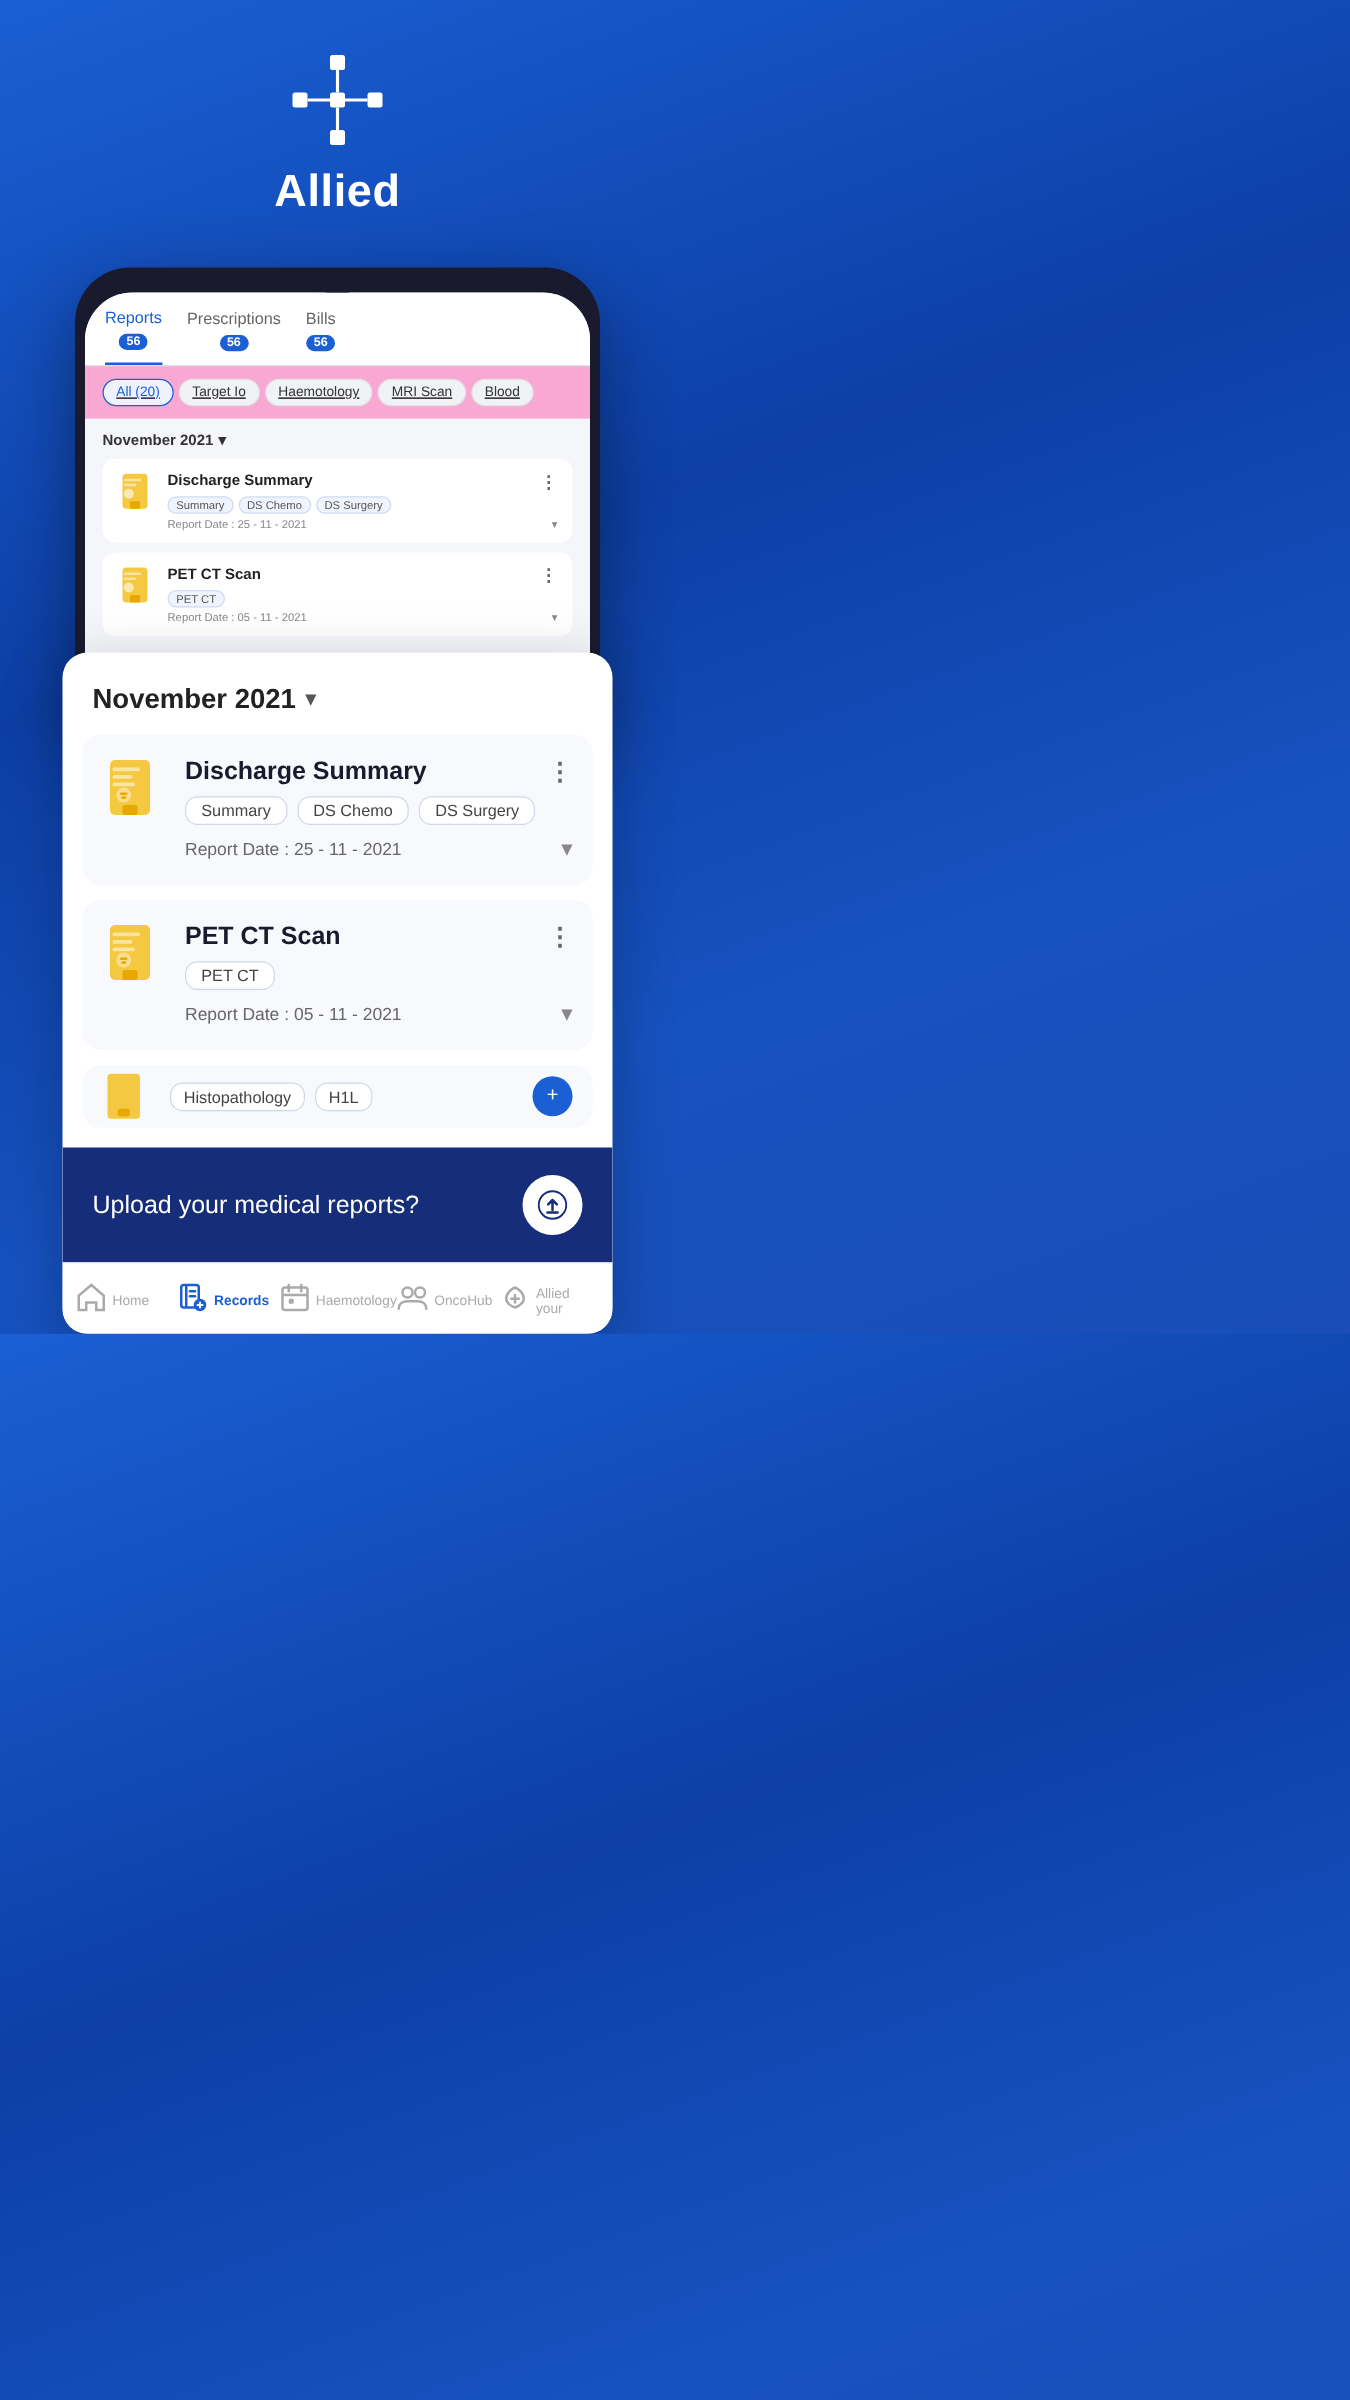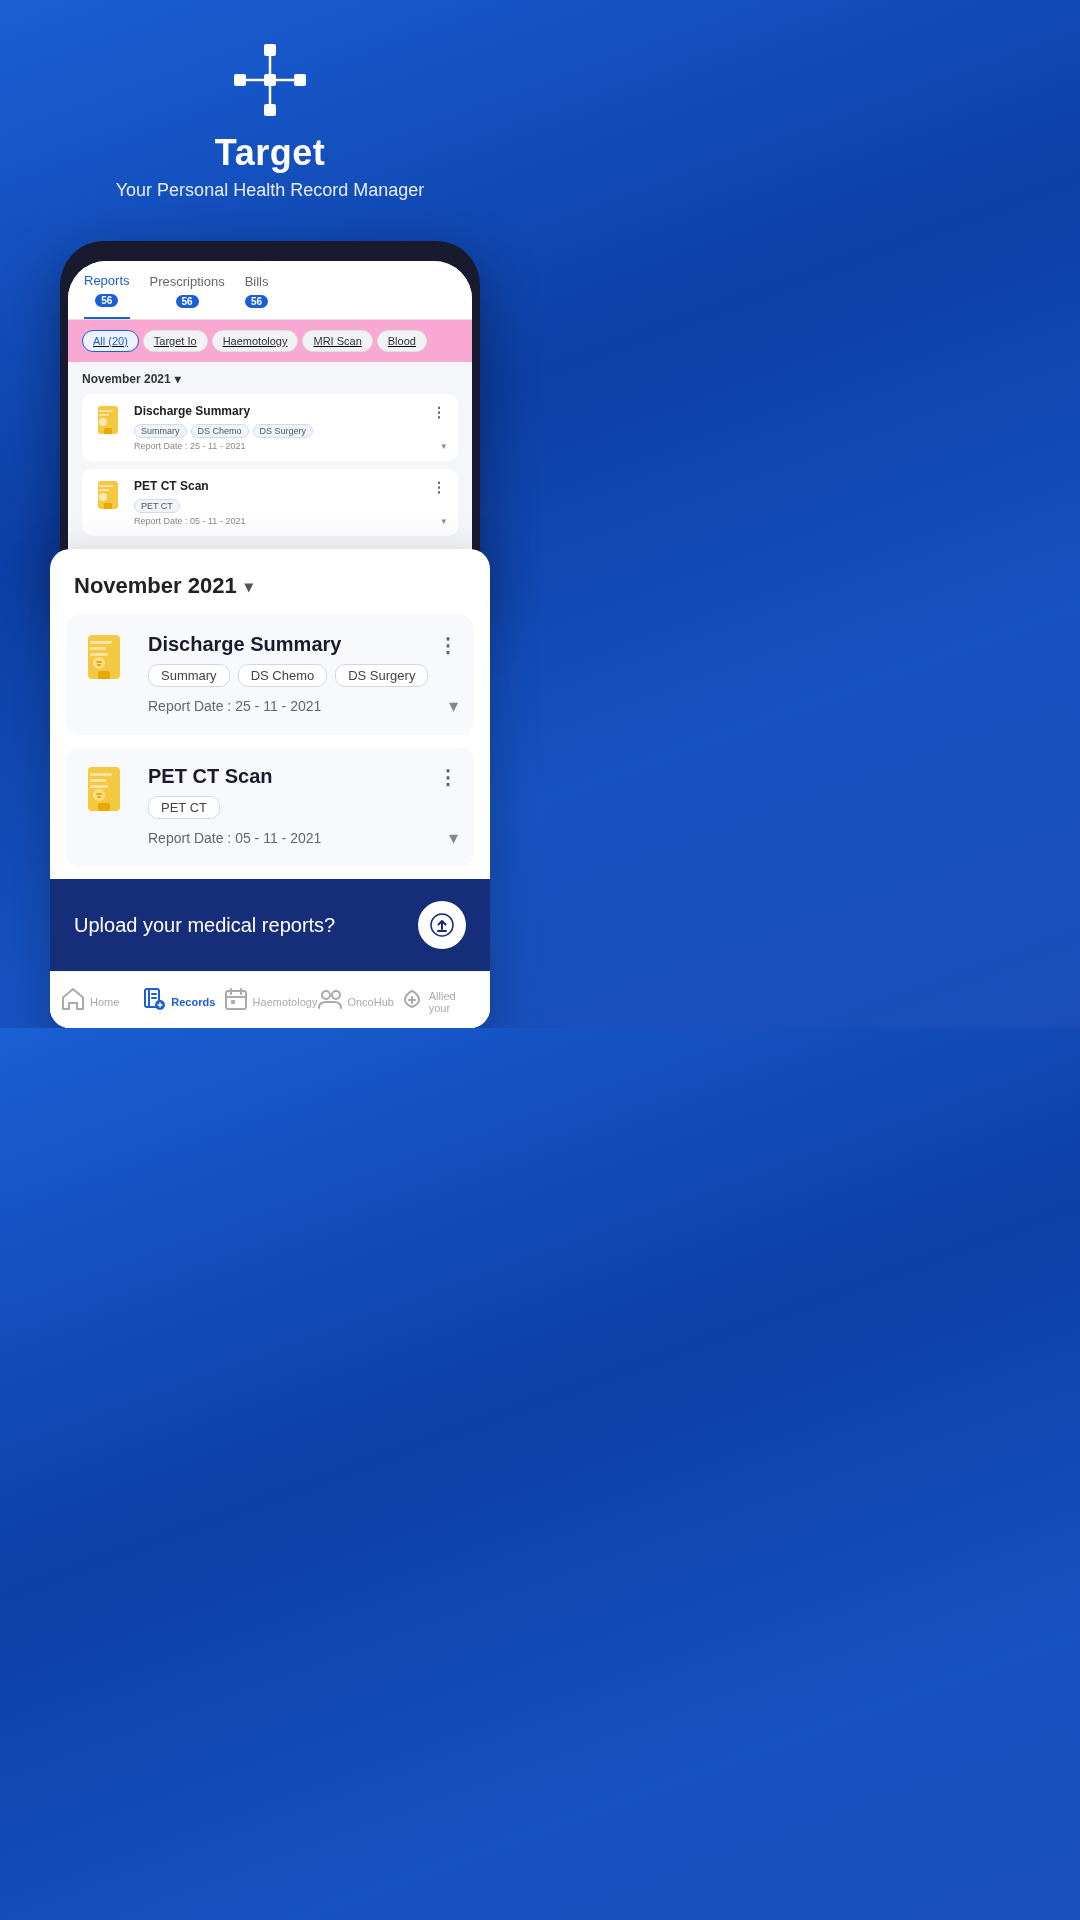--- a/index.html
+++ b/index.html
@@ -378,22 +378,21 @@
       <rect x="64" y="34" width="12" height="12" rx="2" fill="white"></rect>
       <rect x="34" y="64" width="12" height="12" rx="2" fill="white"></rect>
       <rect x="34" y="34" width="12" height="12" rx="2" fill="white"></rect>
 
       <line x1="40" y1="16" x2="40" y2="34" stroke="white" stroke-width="2.5"></line>
       <line x1="40" y1="46" x2="40" y2="64" stroke="white" stroke-width="2.5"></line>
       <line x1="16" y1="40" x2="34" y2="40" stroke="white" stroke-width="2.5"></line>
       <line x1="46" y1="40" x2="64" y2="40" stroke="white" stroke-width="2.5"></line>
     </svg>
   </div>
-  <div class="app-title">Target</div>
-  <div class="app-subtitle">Your Personal Health Record Manager</div>
+  <div class="app-title">Allied</div>
 </div>
 
 <div class="phone-mockup-area">
 
   <div class="phone-frame-bg">
     <div class="phone-notch-bg"></div>
     <div class="phone-screen-bg">
 
       <div class="tab-bar-small">
         <div class="tab-item-small active">
@@ -538,20 +537,35 @@
         <div class="record-tags-fg">
           <span class="tag-fg">PET CT</span>
         </div>
         <div class="record-date-fg">
           <span>Report Date : 05 - 11 - 2021</span>
           <span class="expand-chevron">▾</span>
         </div>
       </div>
     </div>
 
+    <div class="partial-record">
+      <div class="partial-icon">
+        <svg viewBox="0 0 40 40" fill="none">
+          <rect x="4" y="2" width="26" height="36" rx="3" fill="#F5C842"></rect>
+          <rect x="12" y="30" width="10" height="6" rx="2" fill="#E8A800"></rect>
+        </svg>
+      </div>
+      <div class="partial-tags">
+        <span class="partial-tag">Histopathology</span>
+        <span class="partial-tag">H1L</span>
+      </div>
+      <div style="margin-left:auto;">
+        <div style="width:32px;height:32px;background:#1a5fd4;border-radius:50%;display:flex;align-items:center;justify-content:center;color:white;font-size:16px;">+</div>
+      </div>
+    </div>
 
     <div class="upload-bar">
       <span class="upload-text">Upload your medical reports?</span>
       <div class="upload-btn">
         <svg width="24" height="24" viewBox="0 0 24 24" fill="none">
           <circle cx="12" cy="12" r="11" stroke="#162d7a" stroke-width="1.5"></circle>
           <path d="M12 16V8M12 8L8.5 11.5M12 8L15.5 11.5" stroke="#162d7a" stroke-width="2" stroke-linecap="round" stroke-linejoin="round"></path>
           <line x1="8" y1="18" x2="16" y2="18" stroke="#162d7a" stroke-width="2" stroke-linecap="round"></line>
         </svg>
       </div>

